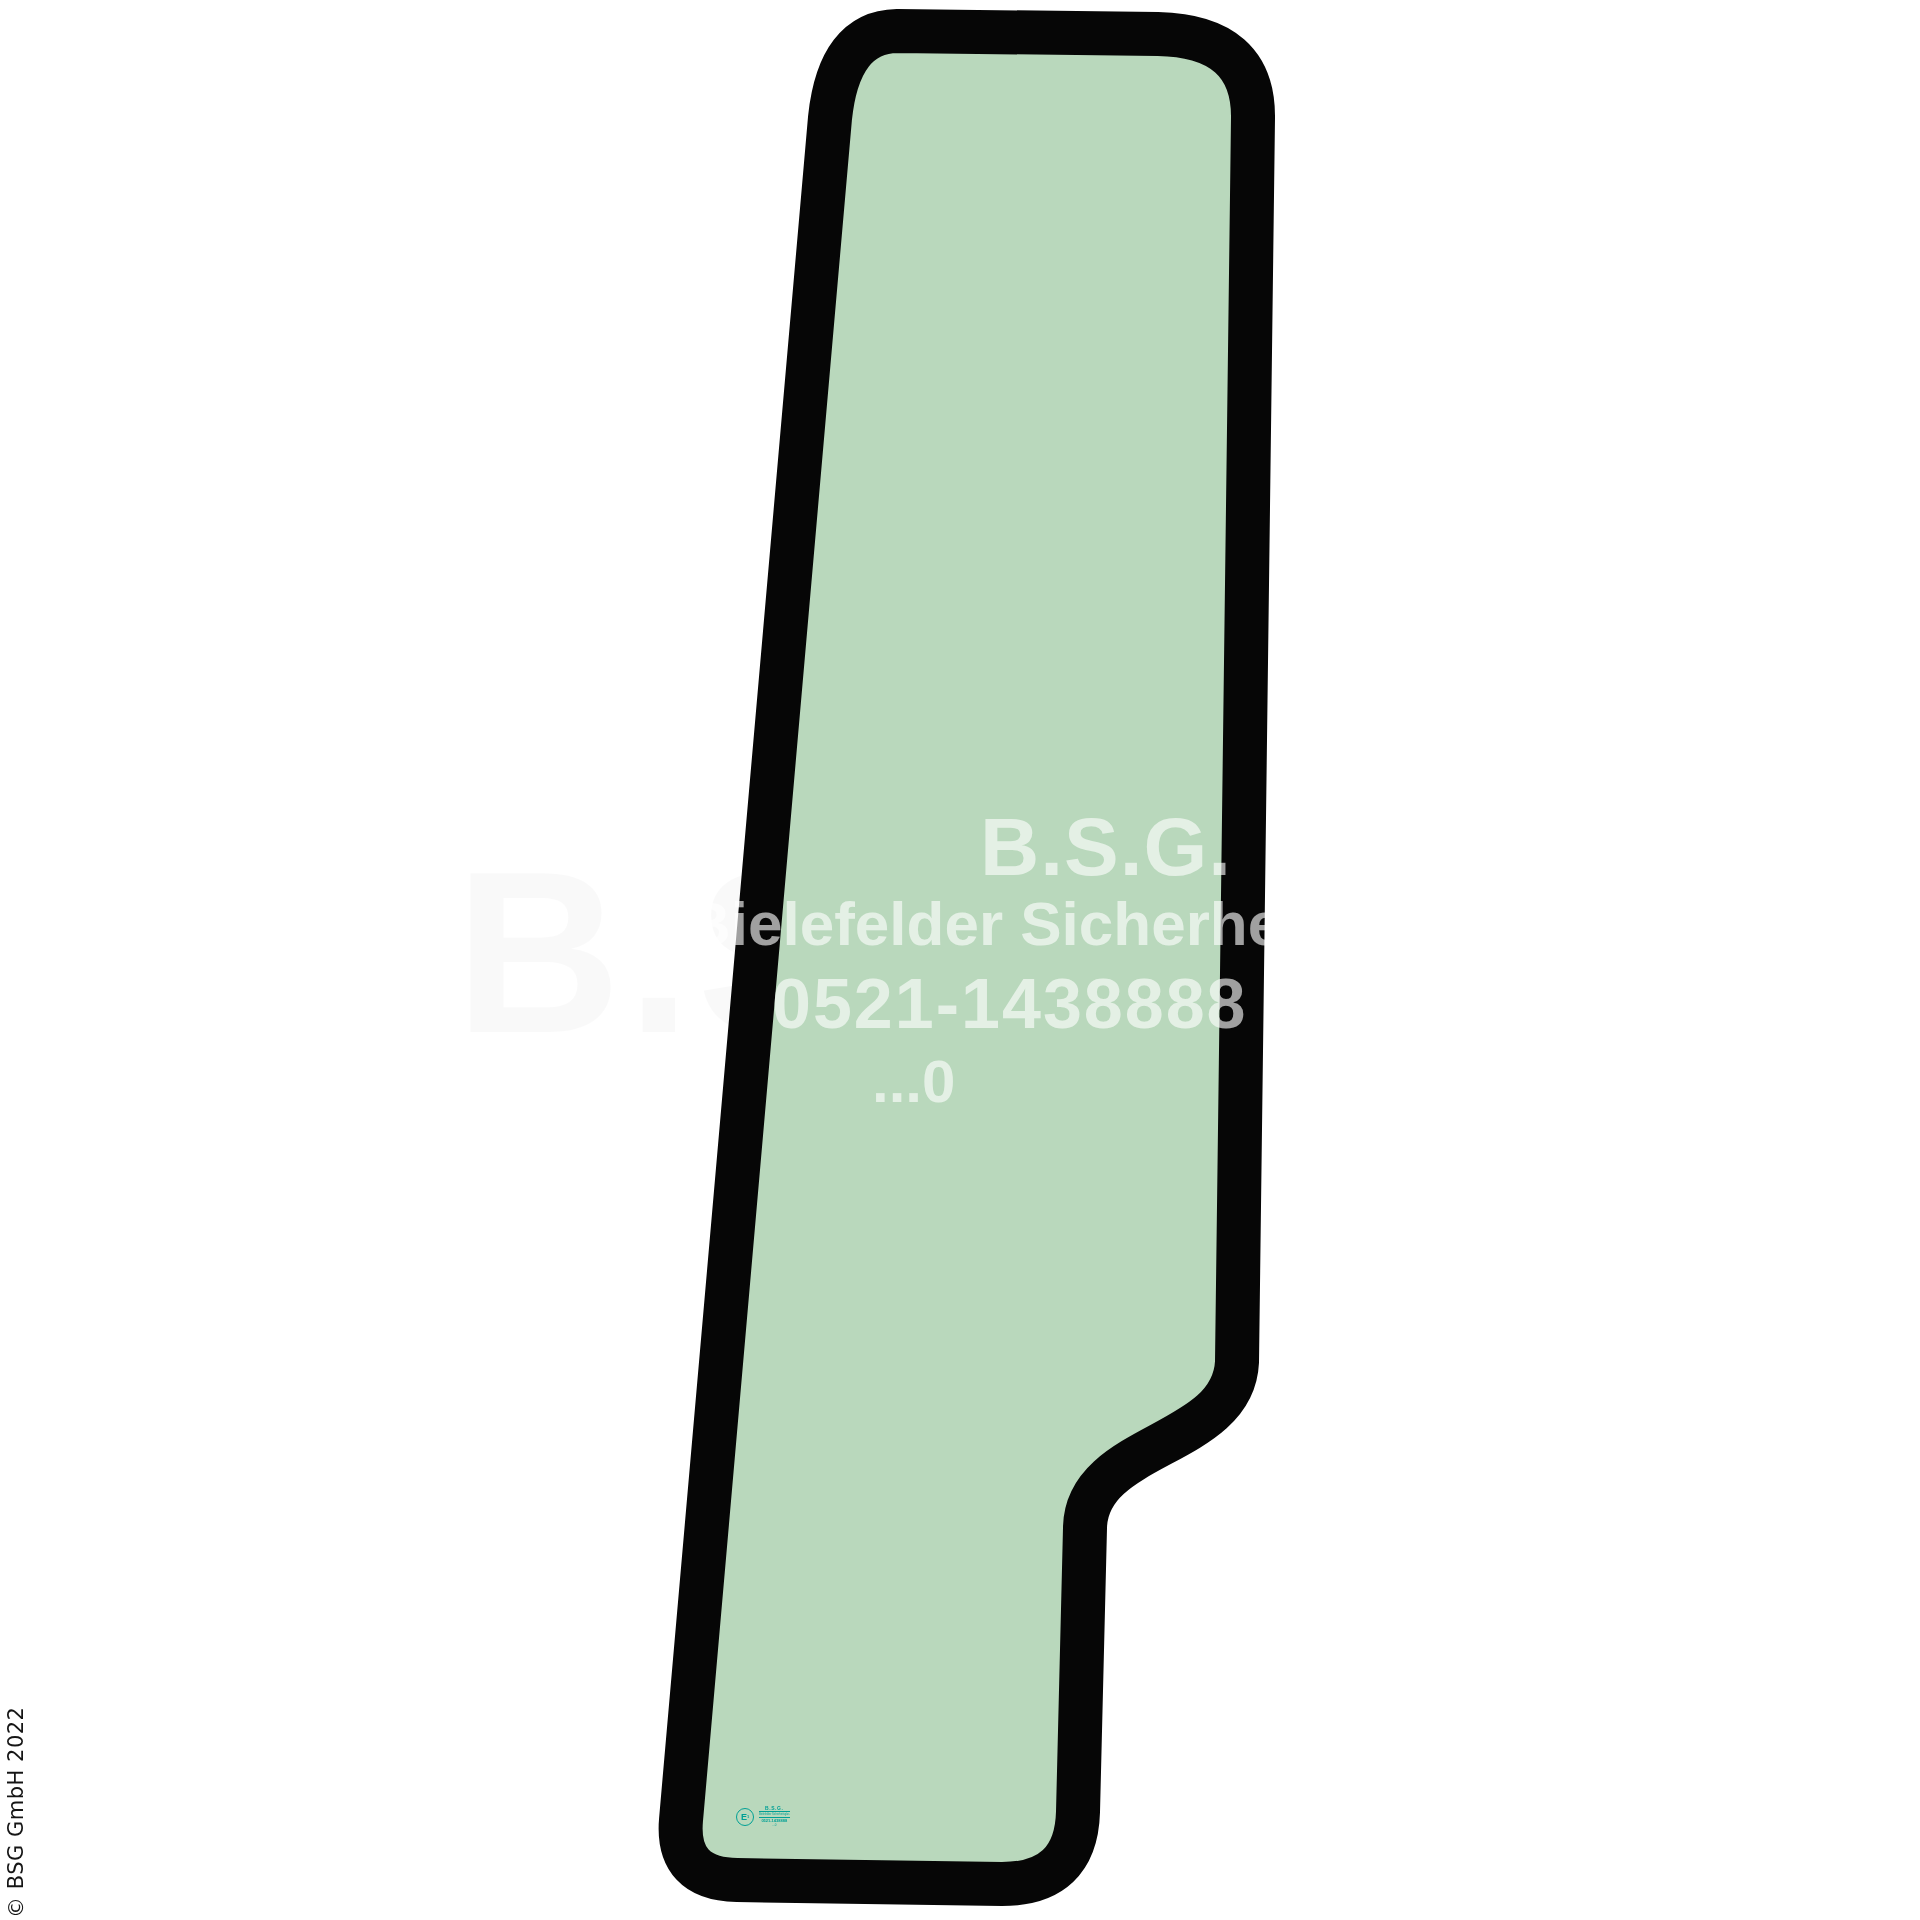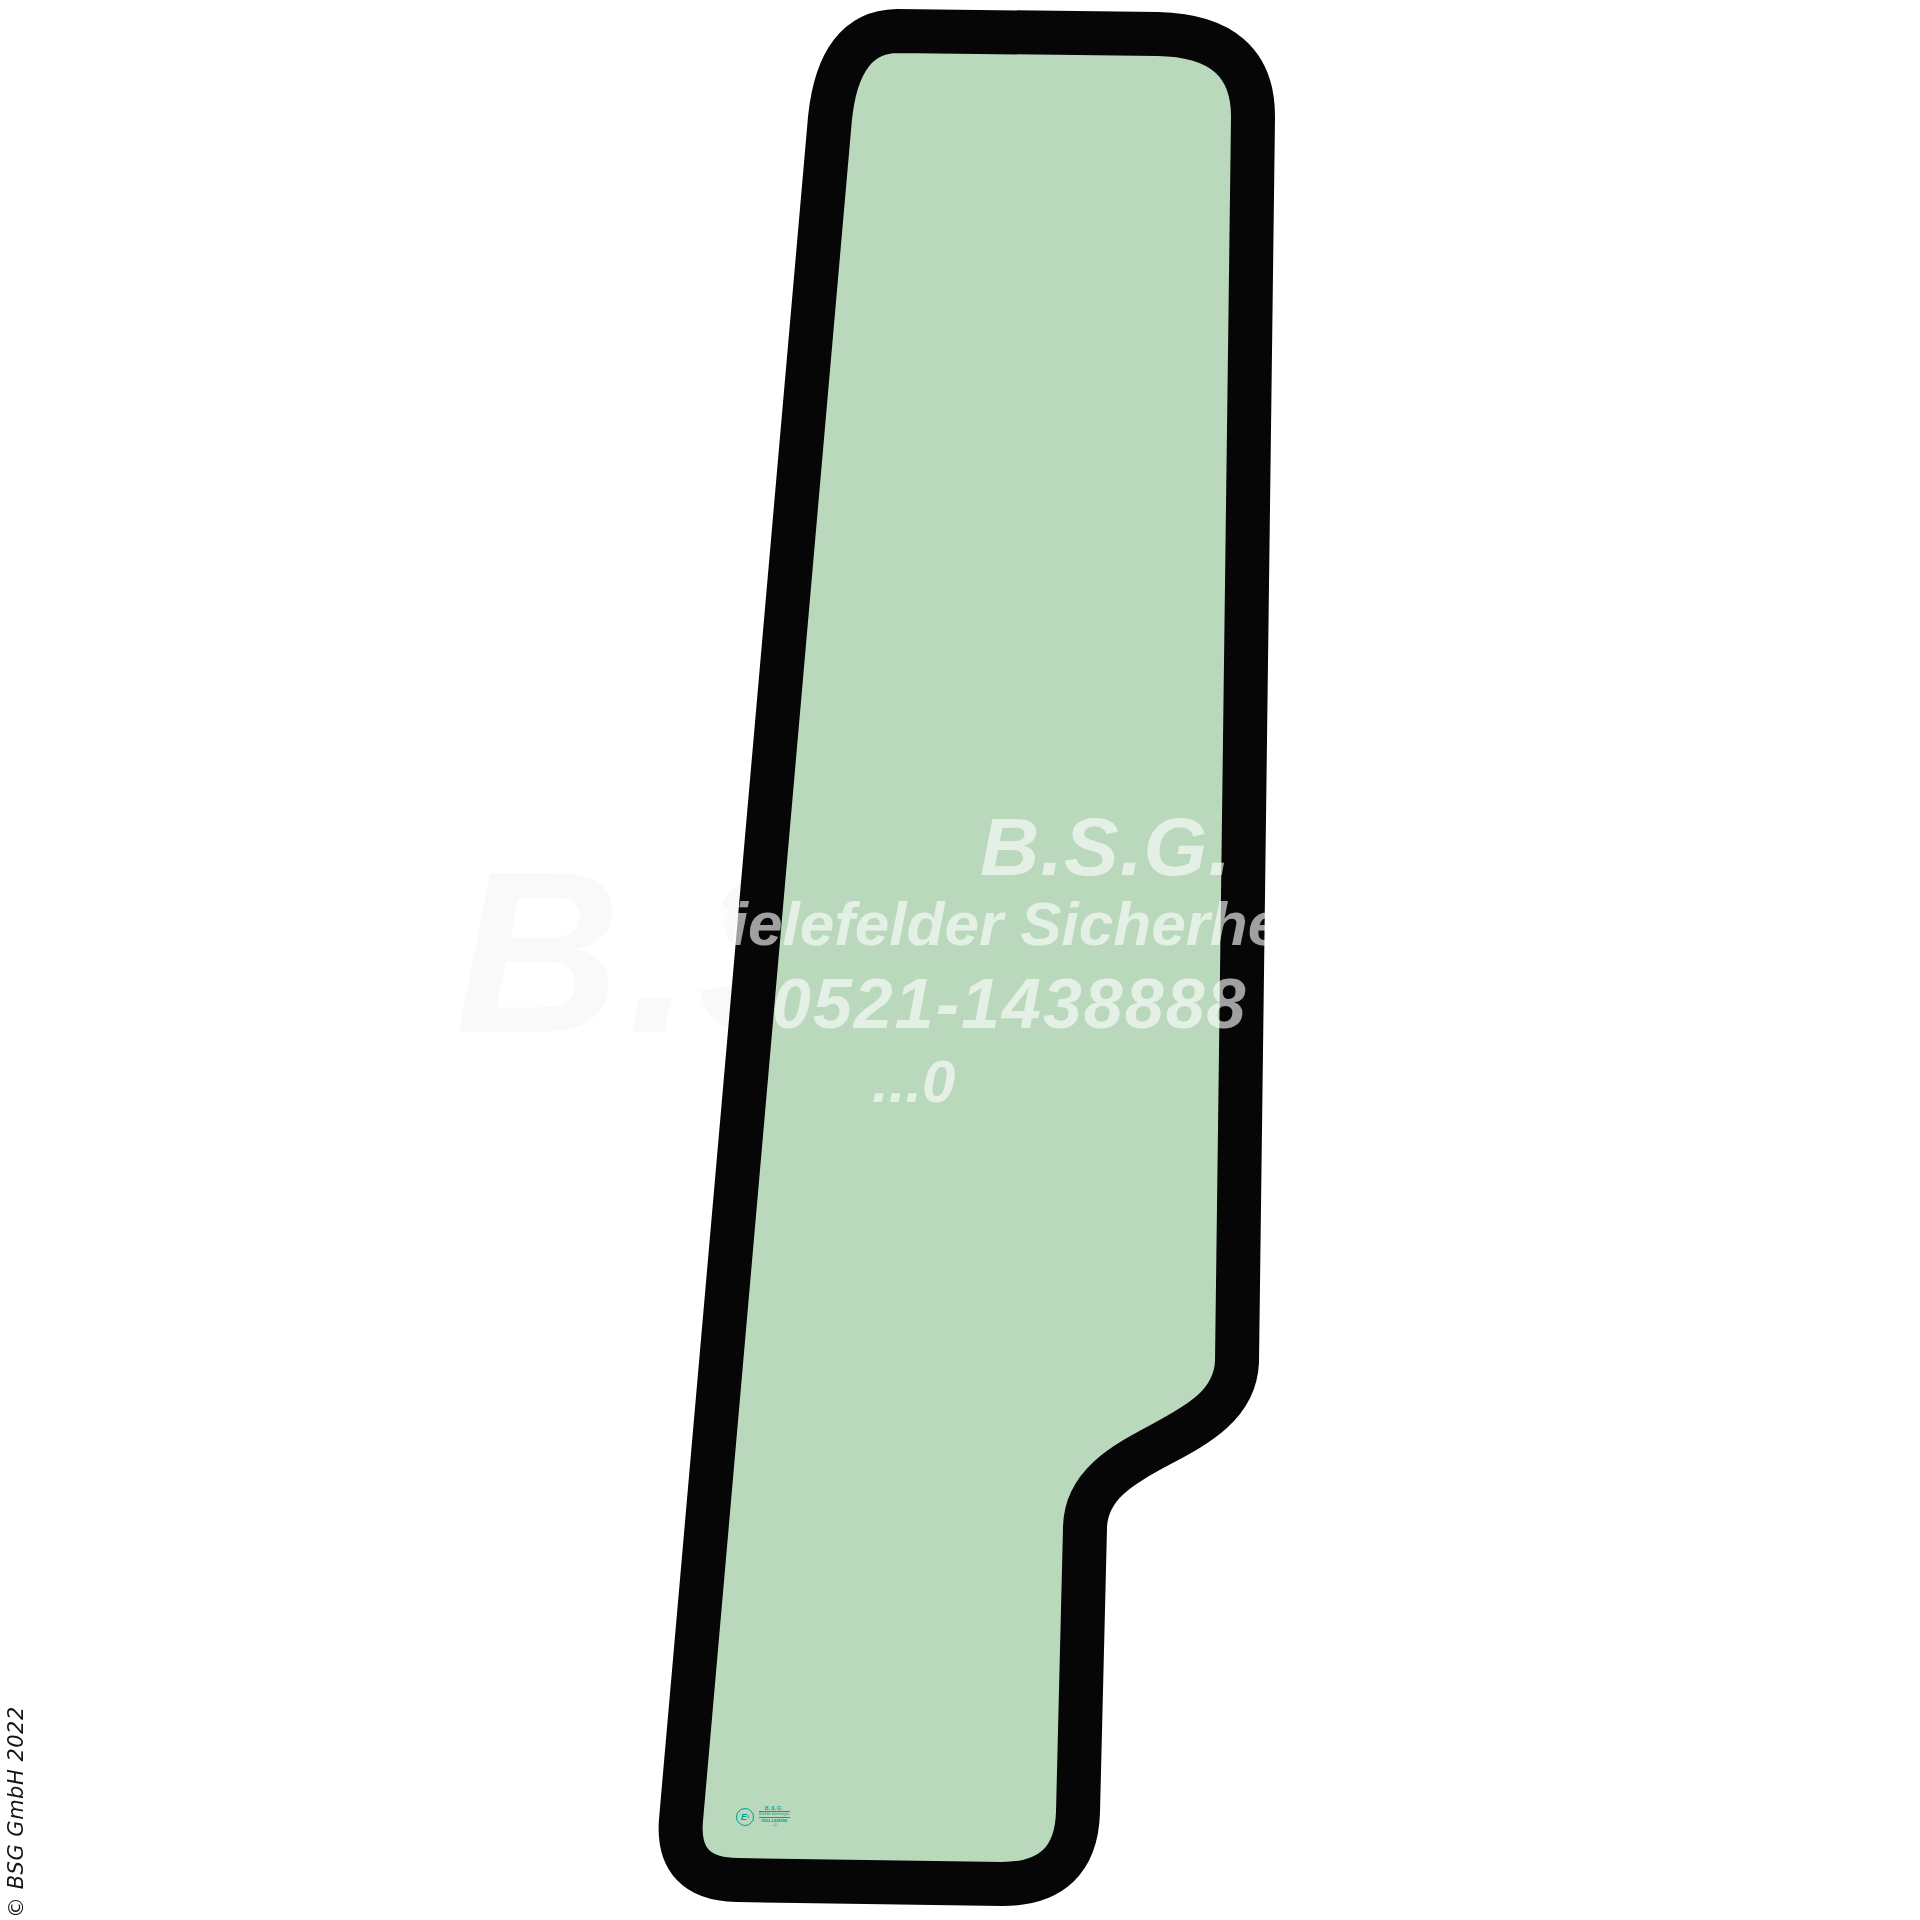--- a/index.html
+++ b/index.html
@@ -2,21 +2,20 @@
 <html><head>
 <meta charset="utf-8">
 <style>
   html,body{margin:0;padding:0;background:#ffffff;}
   #canvas{
     position:relative;
     width:1920px;height:1920px;
     background:#ffffff;
     overflow:hidden;
     font-family:"Liberation Sans", sans-serif;
-    font-style:italic;
   }
   
   #glass-svg{position:absolute;left:0;top:0;width:1920px;height:1920px;}
   
   .ghost-logo{
     position:absolute;left:455px;top:820px;
     font-size:230px;font-weight:bold;color:#000;opacity:0.018;
     letter-spacing:6px;white-space:nowrap;
   }
   

